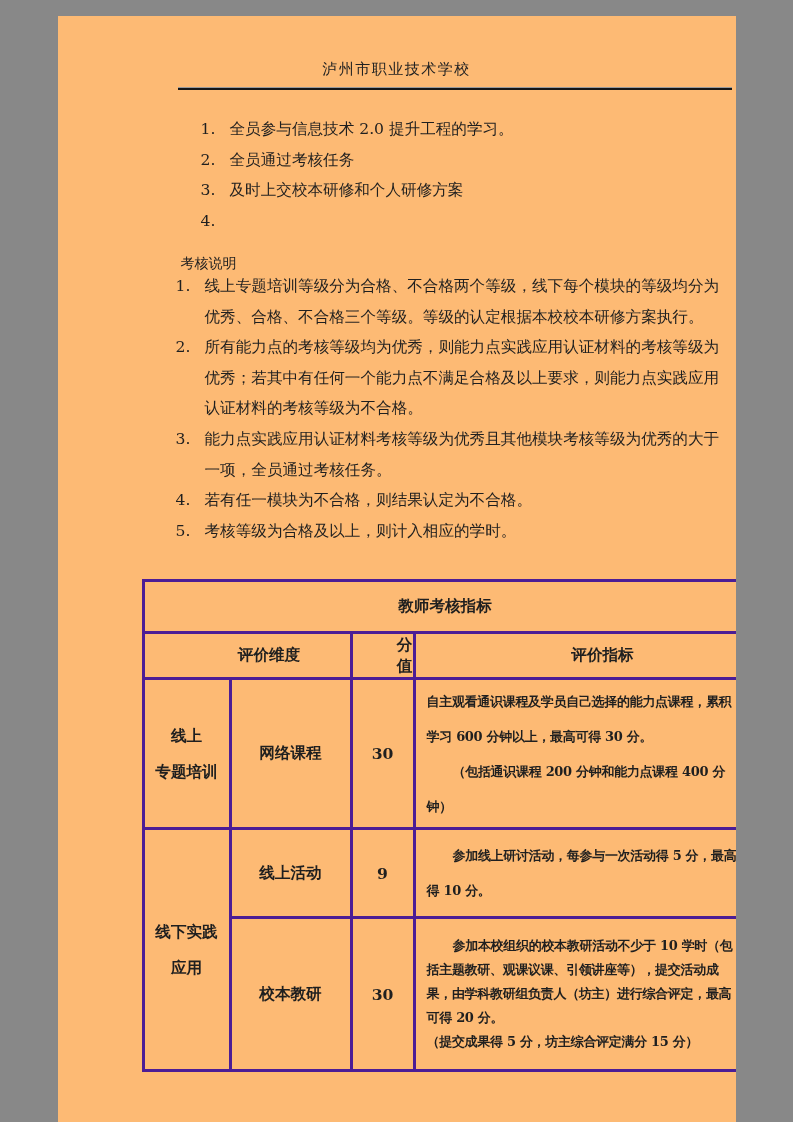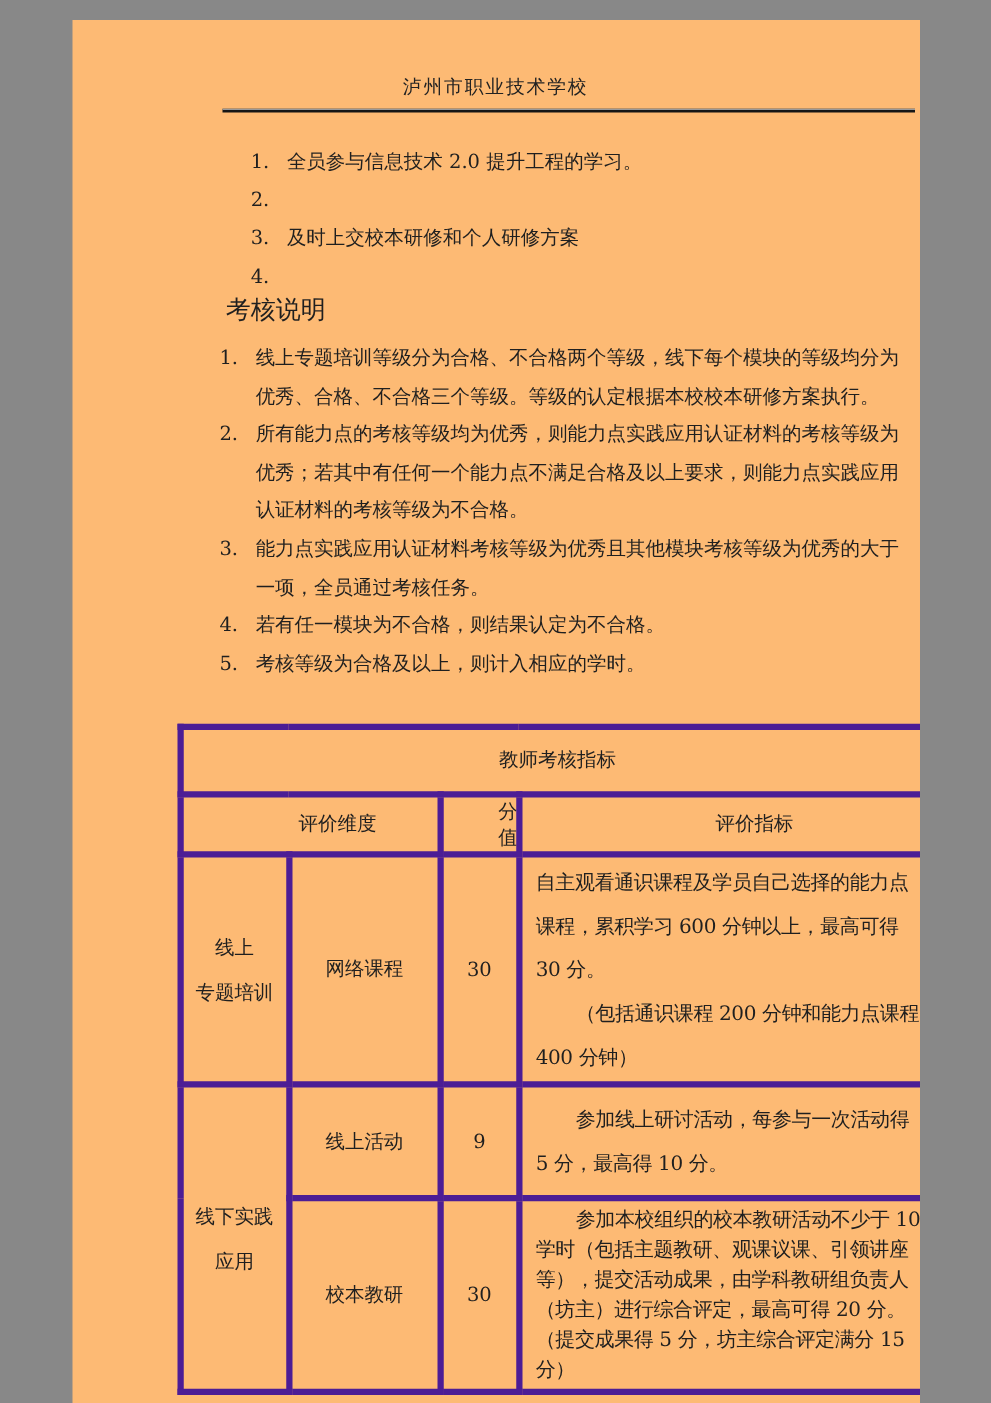--- a/index.html
+++ b/index.html
@@ -16,45 +16,45 @@
   }
   .header-rule{
     position:absolute;top:71px;left:120px;width:554px;height:2px;
     background:#161616;border-top:1px solid #9a9a9a;
   }
   .logo{position:absolute;top:10px;left:738px;width:46px;height:56px;}
   
   .top-list{position:absolute;top:98px;left:143px;font-size:15.6px;line-height:30.6px;}
   .top-list .li{display:flex;}
   .top-list .num{width:29px;flex:0 0 29px;}
-  .section-title{position:absolute;top:216px;left:123px;font-size:20px;line-height:31px;}
+  .section-title{position:absolute;top:232px;left:123px;font-size:14px;line-height:31px;}
   .notes{position:absolute;top:255px;left:118px;font-size:15.6px;line-height:30.6px;}
   .notes .li{display:flex;}
   .notes .num{width:29px;flex:0 0 29px;}
   .notes .txt{width:528px;}
   
   .doc-table{
     position:absolute;top:563px;left:84px;width:604px;
     border-collapse:collapse;table-layout:fixed;
     font-size:15.6px;color:#1f1f1f;
   }
   .doc-table td{
-    border:5px solid #4c1d95;text-align:center;vertical-align:middle;
-    padding:0;overflow:hidden;
+    border:3px solid #4c1d95;text-align:center;vertical-align:middle;
+    padding:0;overflow:hidden;font-weight:bold;
   }
   .doc-table{border:2px solid #3c3c3c;}
   .row-title td{height:49px;}
   .row-head td{height:43px;padding-left:44px;}
   .row-r1 td{height:143px;}
   .row-r2 td{height:82px;}
   .row-r3 td{height:146px;}
   .cell-group{line-height:36px;}
   .cell-ind{
     text-align:left !important;padding:2px 5px 2px 11px !important;
-    font-size:16px;letter-spacing:-0.3px;
+    font-size:13px;letter-spacing:-0.3px;
   }
   .cell-ind p{margin:0;}
   .cell-ind p.ind{text-indent:2em;}
   .lh35 p{line-height:35px;}
   .lh29 p{line-height:24px;}
 </style>
 </head>
 <body>
 
 <div class="page">
@@ -72,20 +72,21 @@
     </svg>
   </div>
 
   <div class="top-list">
     <div class="li">
       <span class="num">1.</span>
       <span class="txt">全员参与信息技术 2.0 提升工程的学习。</span>
     </div>
     <div class="li">
       <span class="num">2.</span>
+      <span class="txt">全员通过考核任务</span>
     </div>
     <div class="li">
       <span class="num">3.</span>
       <span class="txt">及时上交校本研修和个人研修方案</span>
     </div>
     <div class="li">
       <span class="num">4.</span>
     </div>
   </div>
 

